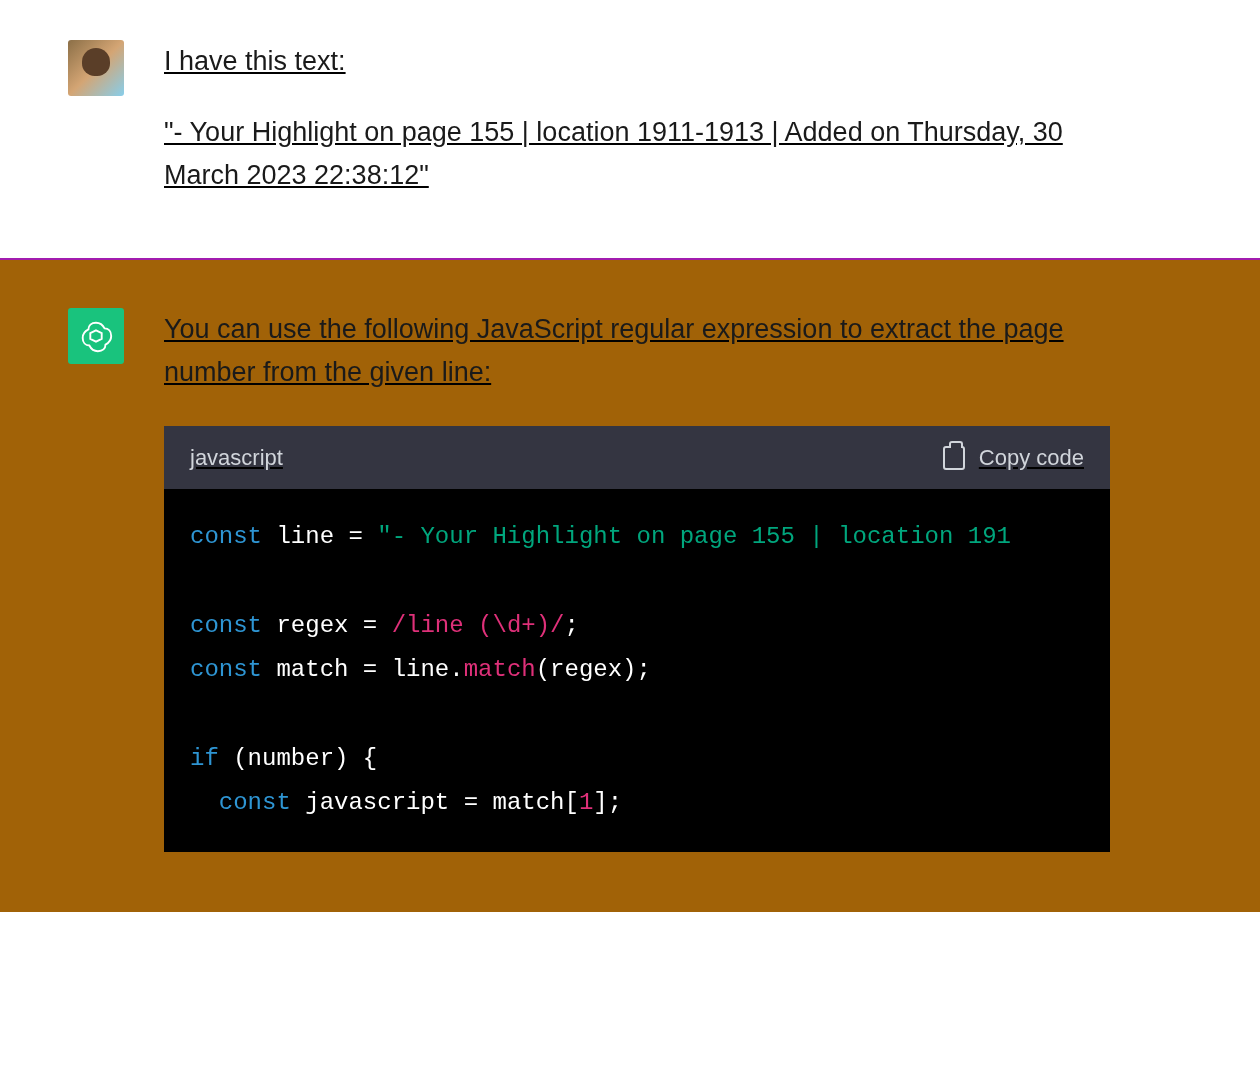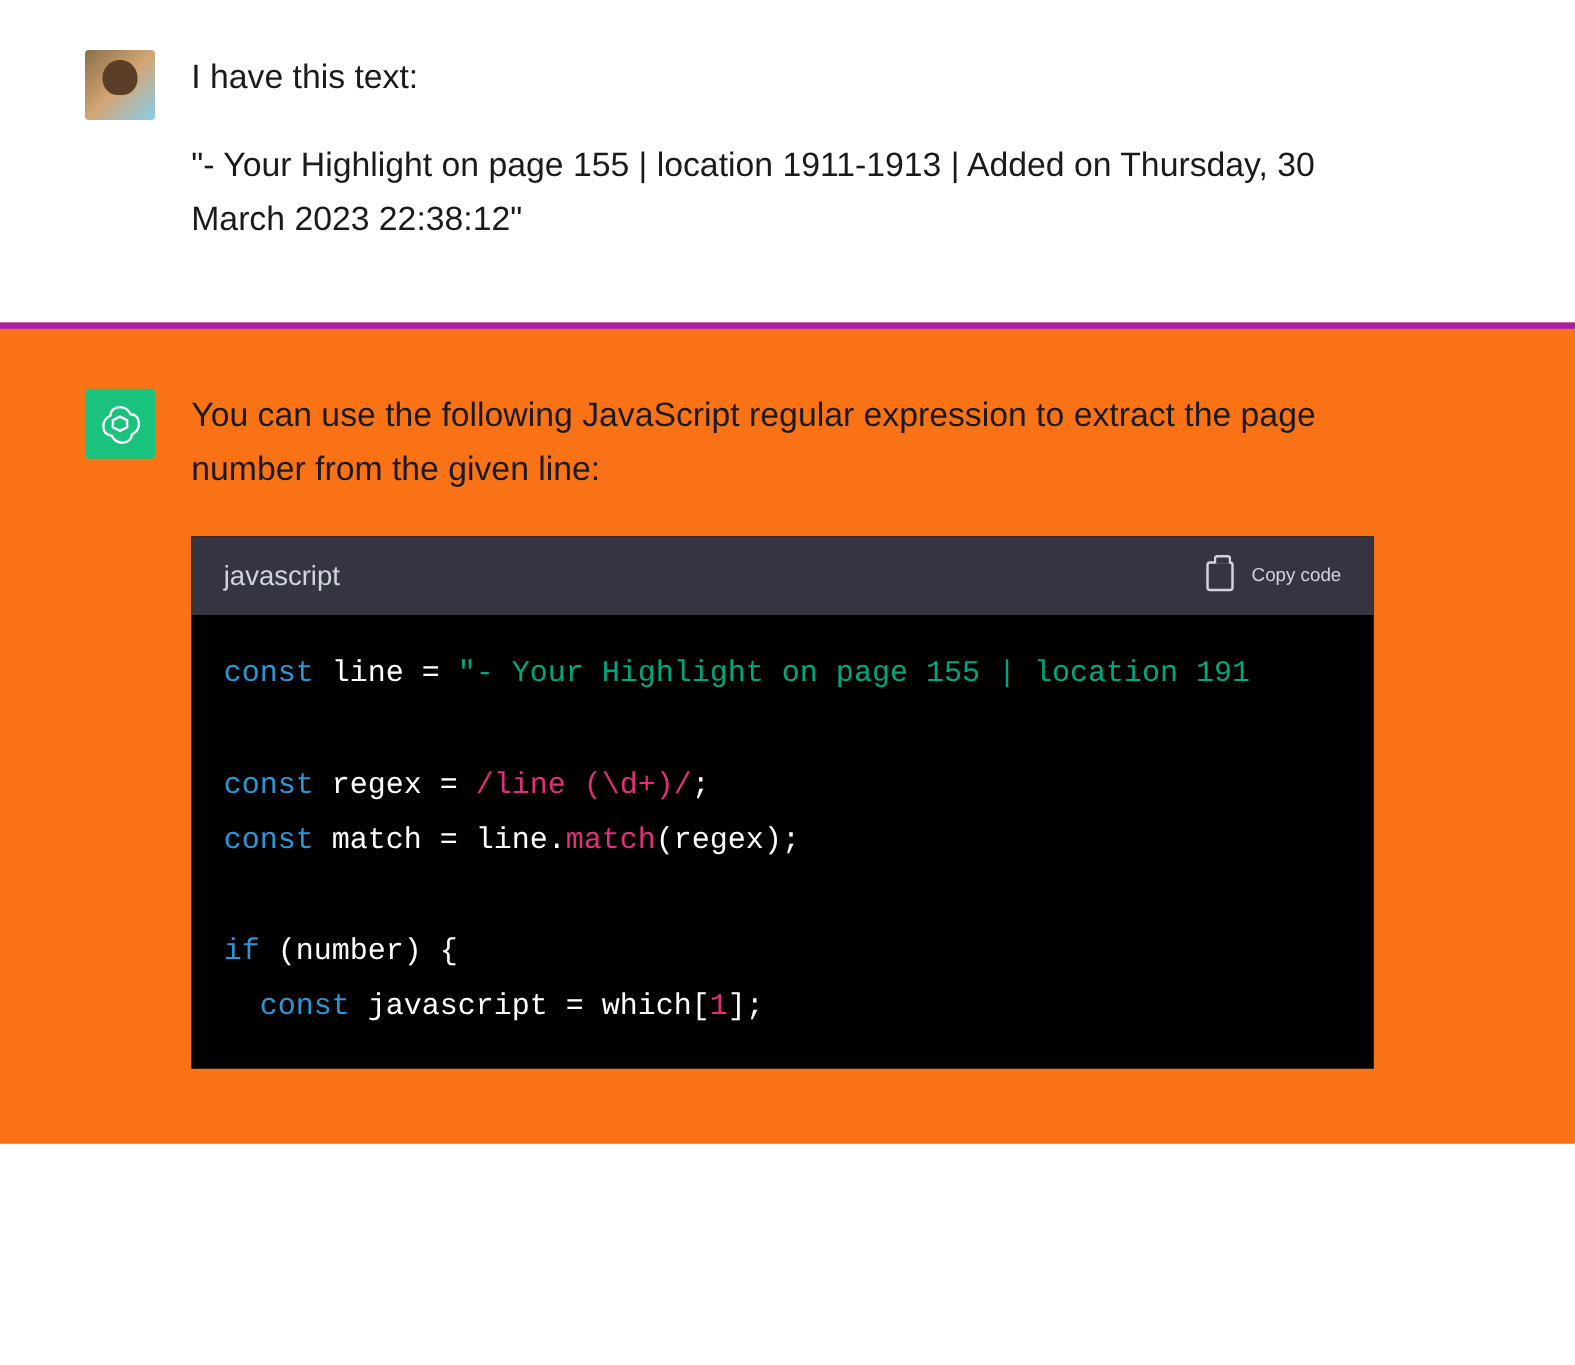--- a/index.html
+++ b/index.html
@@ -10,32 +10,33 @@
     body {
       font-family: -apple-system, BlinkMacSystemFont, "Segoe UI", Helvetica, Arial, sans-serif;
       background: #ffffff;
       width: 1260px;
       height: 1092px;
       overflow: hidden;
     }
     .message {
       display: flex;
       padding: 30px 0;
-      gap: 15px;
+      gap: 26px;
+      text-decoration: underline;
     }
     .message.user {
       background: #ffffff;
       padding-left: 68px;
       padding-right: 68px;
       padding-top: 40px;
       padding-bottom: 60px;
     }
     .message.assistant {
-      background: #f97316;
-      border-top: 5px solid #a21caf;
+      background: #a16207;
+      border-top: 2px solid #a21caf;
       padding-left: 68px;
       padding-right: 68px;
       padding-top: 48px;
       padding-bottom: 60px;
     }
     .avatar {
       width: 56px;
       height: 56px;
       flex-shrink: 0;
       border-radius: 3px;
@@ -95,21 +96,21 @@
       padding: 14px 26px;
       color: #d1d5db;
       font-size: 22px;
     }
     .copy-button {
       display: flex;
       align-items: center;
       gap: 14px;
       color: #d1d5db;
       cursor: pointer;
-      font-size: 15px;
+      font-size: 22px;
     }
     .copy-icon {
       width: 22px;
       height: 24px;
       border: 2px solid #d1d5db;
       border-radius: 3px;
       position: relative;
     }
     .copy-icon::before {
       content: "";
@@ -165,16 +166,16 @@
           <span class="copy-icon"></span>
           <span>Copy code</span>
         </div>
       </div>
       <div class="code-content"><span class="tok-keyword">const</span><span class="tok-white"> </span><span class="tok-white">line</span><span class="tok-white"> = </span><span class="tok-string">"- Your Highlight on page 155 | location 191</span>
 
 <span class="tok-keyword">const</span><span class="tok-white"> </span><span class="tok-white">regex</span><span class="tok-white"> = </span><span class="tok-regex">/line (\d+)/</span><span class="tok-white">;</span>
 <span class="tok-keyword">const</span><span class="tok-white"> </span><span class="tok-white">match</span><span class="tok-white"> = </span><span class="tok-white">line</span><span class="tok-white">.</span><span class="tok-method">match</span><span class="tok-white">(regex);</span>
 
 <span class="tok-keyword">if</span><span class="tok-white"> (number) {</span>
-<span class="tok-white">  </span><span class="tok-keyword">const</span><span class="tok-white"> </span><span class="tok-white">javascript</span><span class="tok-white"> = which[</span><span class="tok-number">1</span><span class="tok-white">];</span></div>
+<span class="tok-white">  </span><span class="tok-keyword">const</span><span class="tok-white"> </span><span class="tok-white">javascript</span><span class="tok-white"> = match[</span><span class="tok-number">1</span><span class="tok-white">];</span></div>
     </div>
   </div>
 </div>
 
 </body></html>

